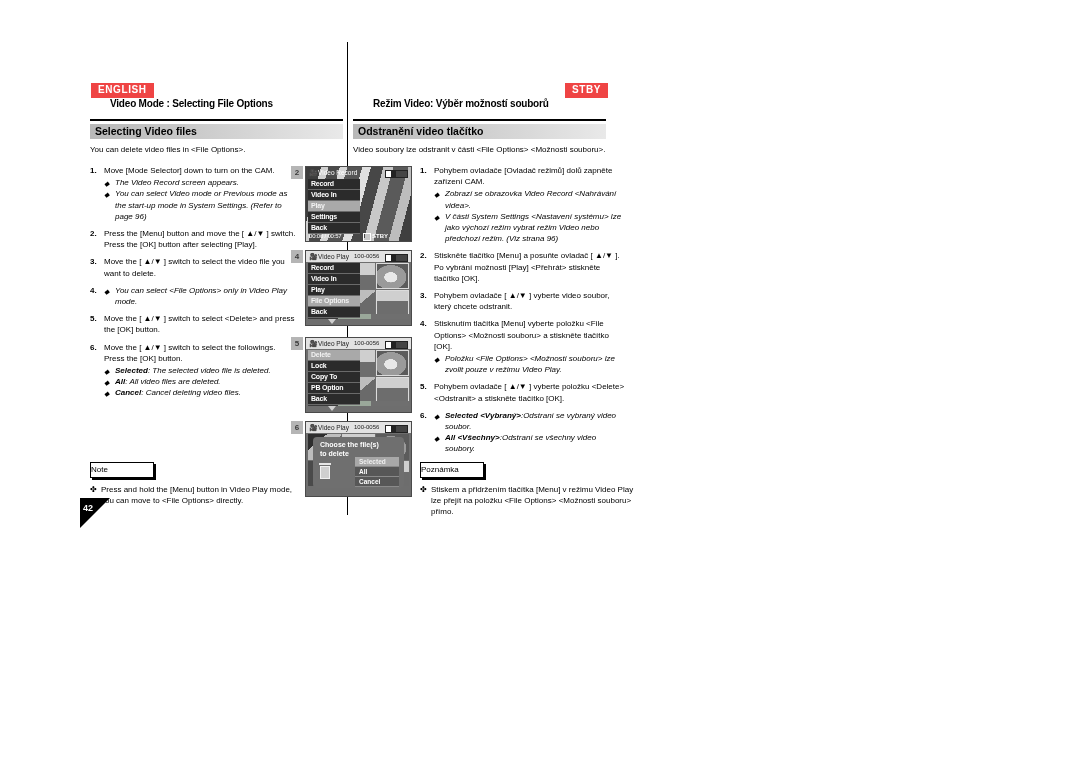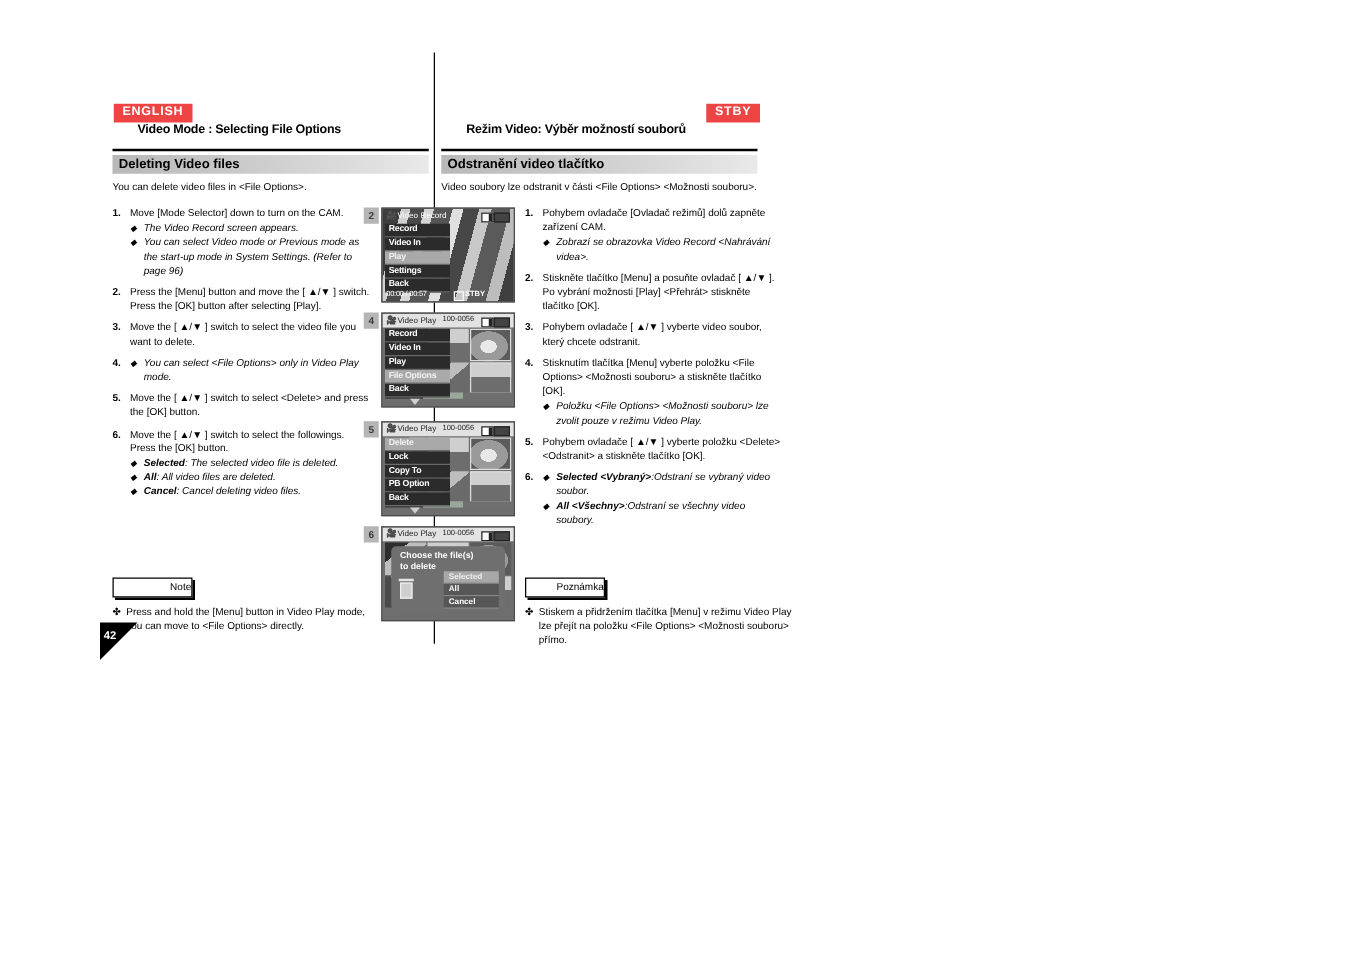--- a/index.html
+++ b/index.html
@@ -134,21 +134,21 @@
 
   
   .note-box {
     position: absolute;
     width: 62px;
     height: 14px;
     border: 1px solid #000;
     box-shadow: 2px 2px 0 #000;
     background: #fff;
     font-size: 8px;
-    text-align: right;
+    text-align: left;
     line-height: 14px;
   }
   .note-en { left: 90px; top: 462px; }
   .note-cz { left: 420px; top: 462px; width: 62px; }
 
   .note-text {
     position: absolute;
     width: 205px;
     font-size: 8px;
     line-height: 11px;
@@ -437,21 +437,21 @@
   <div class="lang-badge lang-en">ENGLISH</div>
   <div class="lang-badge lang-cz">STBY</div>
 
   <div class="title title-en">Video Mode : Selecting File Options</div>
   <div class="title title-cz">Režim Video: Výběr možností souborů</div>
 
   <div class="title-rule rule-en"></div>
   <div class="title-rule rule-cz"></div>
 
   <div class="section-bar sec-en">
-    <span class="sec-label">Deleting Video files</span>
+    <span class="sec-label">Selecting Video files</span>
   </div>
   <div class="section-bar sec-cz">
     <span class="sec-label">Odstranění video tlačítko</span>
   </div>
 
   <div class="intro intro-en">You can delete video files in &lt;File Options&gt;.</div>
   <div class="intro intro-cz">Video soubory lze odstranit v části &lt;File Options&gt; &lt;Možnosti souboru&gt;.</div>
 
   <div class="steps steps-en">
 
@@ -499,20 +499,21 @@
 
   </div>
 
   <div class="steps steps-cz">
 
     <div class="step">
       <span class="num">1.</span>
       <span class="body">Pohybem ovladače [Ovladač režimů] dolů zapněte zařízení CAM.</span>
       <div class="bullets">
         <div class="bullet"><span class="dot">◆</span><span>Zobrazí se obrazovka Video Record &lt;Nahrávání videa&gt;.</span></div>
+        <div class="bullet"><span class="dot">◆</span><span>V části System Settings &lt;Nastavení systému&gt; lze jako výchozí režim vybrat režim Video nebo předchozí režim. (Viz strana 96)</span></div>
       </div>
     </div>
 
     <div class="step">
       <span class="num">2.</span>
       <span class="body">Stiskněte tlačítko [Menu] a posuňte ovladač [ ▲/▼ ]. Po vybrání možnosti [Play] &lt;Přehrát&gt; stiskněte tlačítko [OK].</span>
     </div>
 
     <div class="step">
       <span class="num">3.</span>

